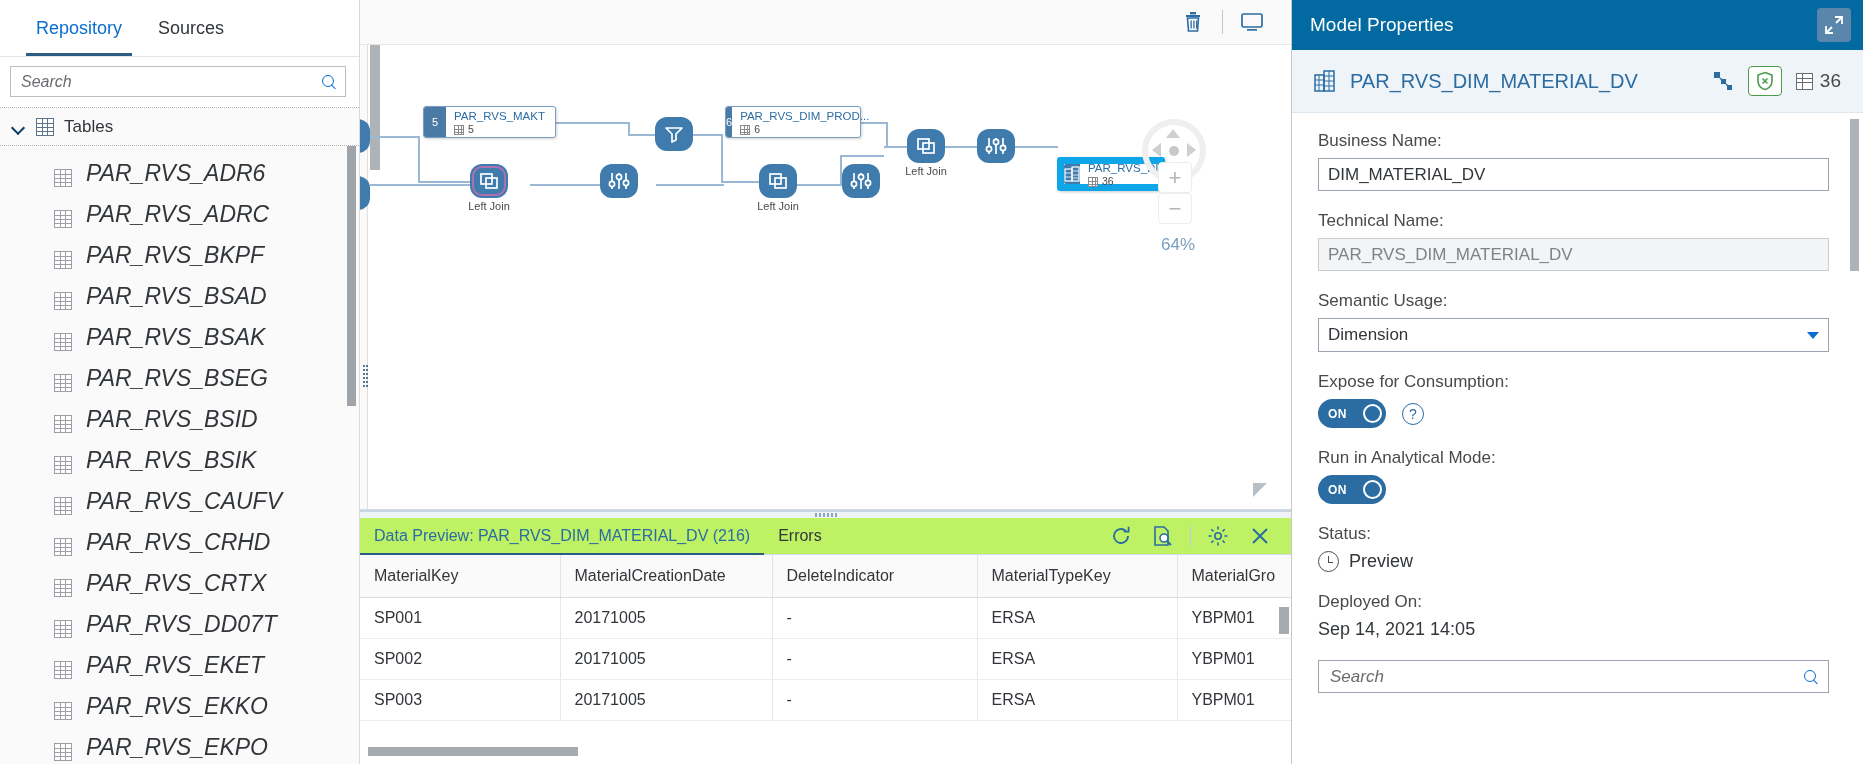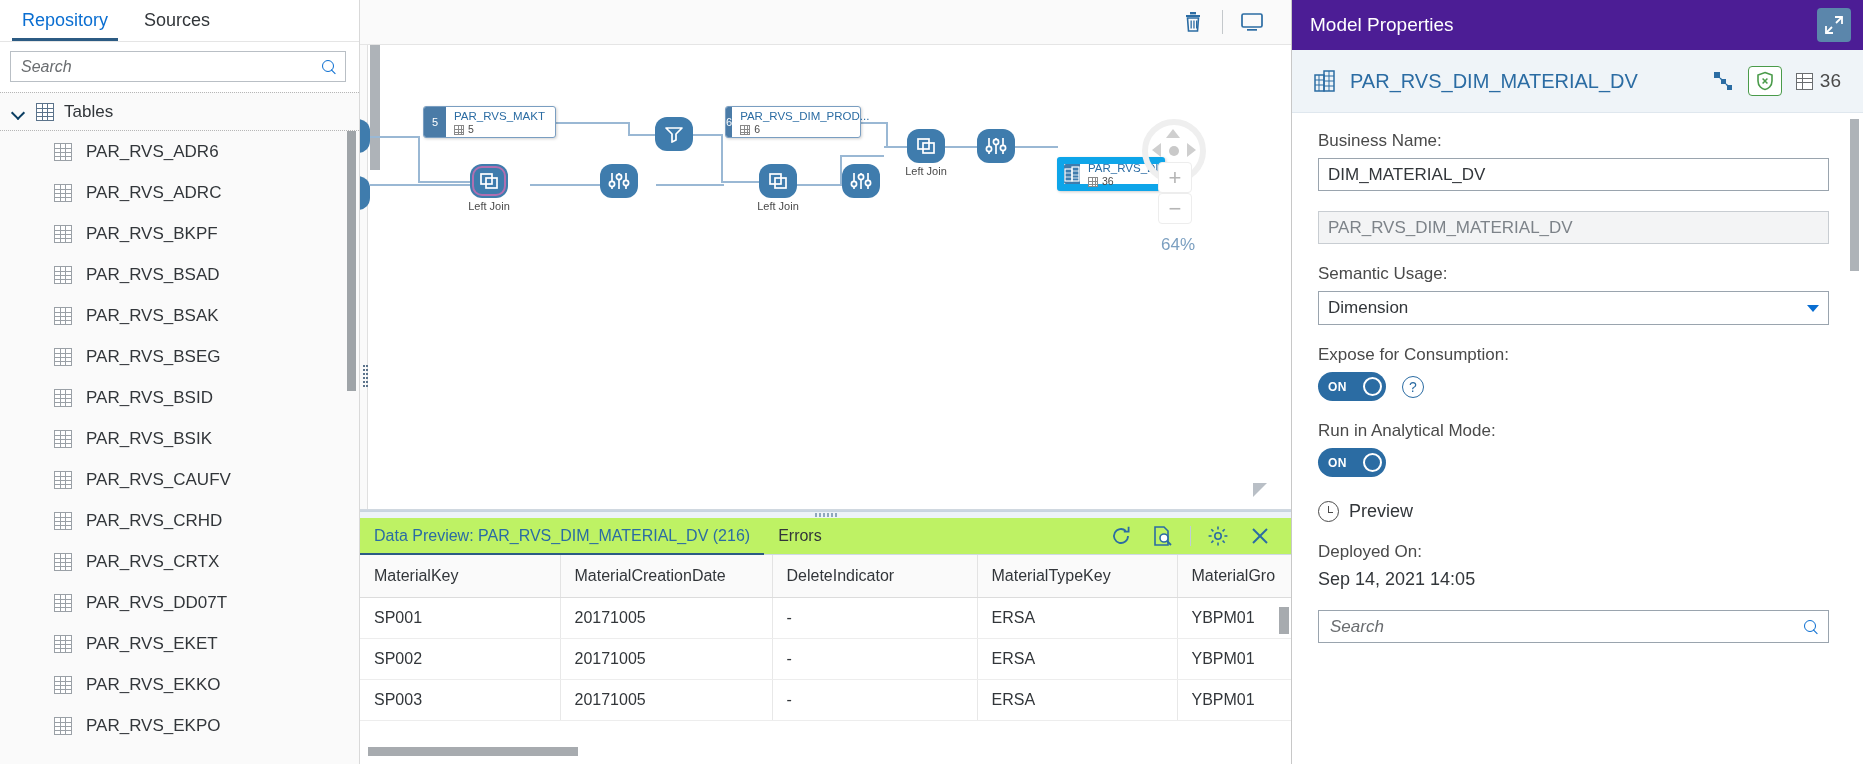--- a/index.html
+++ b/index.html
@@ -16,22 +16,22 @@
   
   .sidebar {
     width: 360px; height: 764px;
     background: #fafafa;
     border-right: 1px solid #d9d9d9;
     display: flex; flex-direction: column;
     position: relative;
     flex: 0 0 360px;
   }
   .sb-tabs {
-    height: 42px; display: flex; align-items: stretch;
-    background: #ffffff; padding-left: 4px;
+    height: 57px; display: flex; align-items: stretch;
+    background: #ffffff; padding-left: 18px;
     border-bottom: 1px solid #e5e5e5;
   }
   .sb-tab {
     display: flex; align-items: center;
     padding: 0 18px; font-size: 18px; color: #32363a;
     cursor: pointer; position: relative;
   }
   .sb-tab.active { color: #0a6ed1; }
   .sb-tab.active::after {
     content: ""; position: absolute; left: 8px; right: 8px; bottom: 0;
@@ -89,22 +89,22 @@
   .tbl-ico::after {
     content:""; position:absolute; top:0; bottom:0; left:5px; width:1.2px; background:#5b738b;
     box-shadow: 5px 0 0 #5b738b;
   }
   .tbl-ico.grey { border-color:#9aa0a6; }
   .tbl-ico.grey::before { background:#9aa0a6; box-shadow: 0 4px 0 #9aa0a6, 0 8px 0 #9aa0a6; }
   .tbl-ico.grey::after { background:#9aa0a6; box-shadow: 5px 0 0 #9aa0a6; }
   .tree-root-label { font-size: 17px; color: #32363a; }
   .tree-list { flex: 1; overflow: hidden; position: relative; background:#fafafa; }
   .tree-item {
-    height: 41px; display: flex; align-items: center;
-    padding-left: 54px; gap: 14px; cursor: pointer; font-size: 17px; color:#32363a;
+    height: 41px; display: flex; align-items: flex-end;
+    padding-left: 54px; gap: 14px; cursor: pointer; font-size: 23px; color:#32363a;font-style:italic;
   }
   .sb-scroll {
     position: absolute; right: 3px; top: 0; width: 9px;
     background: #9fa4a8; border-radius: 0;
   }
 
   
   .center {
     flex: 1; display: flex; flex-direction: column;
     position: relative; min-width: 0; background: #fff;
@@ -256,21 +256,21 @@
   .dp-vscroll {
     position:absolute; right:2px; top:52px; width:10px; height:27px; background:#a7abaf;
   }
 
   
   .right {
     width: 572px; flex: 0 0 572px; height:764px; display:flex; flex-direction:column;
     border-left:1px solid #c8c8c8; background:#fff;
   }
   .rp-header {
-    height: 50px; background:#4c1d95; color:#fff;
+    height: 50px; background:#0369a1; color:#fff;
     display:flex; align-items:center; padding: 0 12px 0 18px;
   }
   .rp-title { font-size:19px; flex:1; }
   .rp-expand {
     width:34px;height:34px; background:#5b86ab; border-radius:4px;
     display:flex;align-items:center;justify-content:center;cursor:pointer;
   }
   .rp-objbar {
     height: 63px; background:#eff4f8; display:flex; align-items:center;
     padding: 0 22px 0 22px; gap:14px; border-bottom:1px solid #dfe7ee;
@@ -782,20 +782,21 @@
           <span class="cnt-num">36</span>
         </span>
       </span>
     </div>
 
     <div class="rp-body">
       <div class="fld-label">Business Name:</div>
       <input class="fld-input" value="DIM_MATERIAL_DV" style="">
       <div class="fld-gap"></div>
 
+      <div class="fld-label">Technical Name:</div>
       <input class="fld-input readonly" readonly="" value="PAR_RVS_DIM_MATERIAL_DV" style="">
       <div class="fld-gap"></div>
 
       <div class="fld-label">Semantic Usage:</div>
       <div class="fld-sel">
         <span>Dimension</span>
         <span class="caret"></span>
       </div>
       <div class="fld-gap"></div>
 
@@ -809,20 +810,21 @@
       </div>
       <div class="fld-gap"></div>
 
       <div class="fld-label">Run in Analytical Mode:</div>
       <div class="toggle">
         <span>ON</span>
         <i></i>
       </div>
       <div class="fld-gap"></div>
 
+      <div class="fld-label">Status:</div>
       <div class="status-row">
         <span class="clock-ico"></span>
         <span class="status-text">Preview</span>
       </div>
       <div class="fld-gap"></div>
 
       <div class="fld-label">Deployed On:</div>
       <div class="deployed-val">Sep 14, 2021 14:05</div>
 
       <div class="rp-search">

